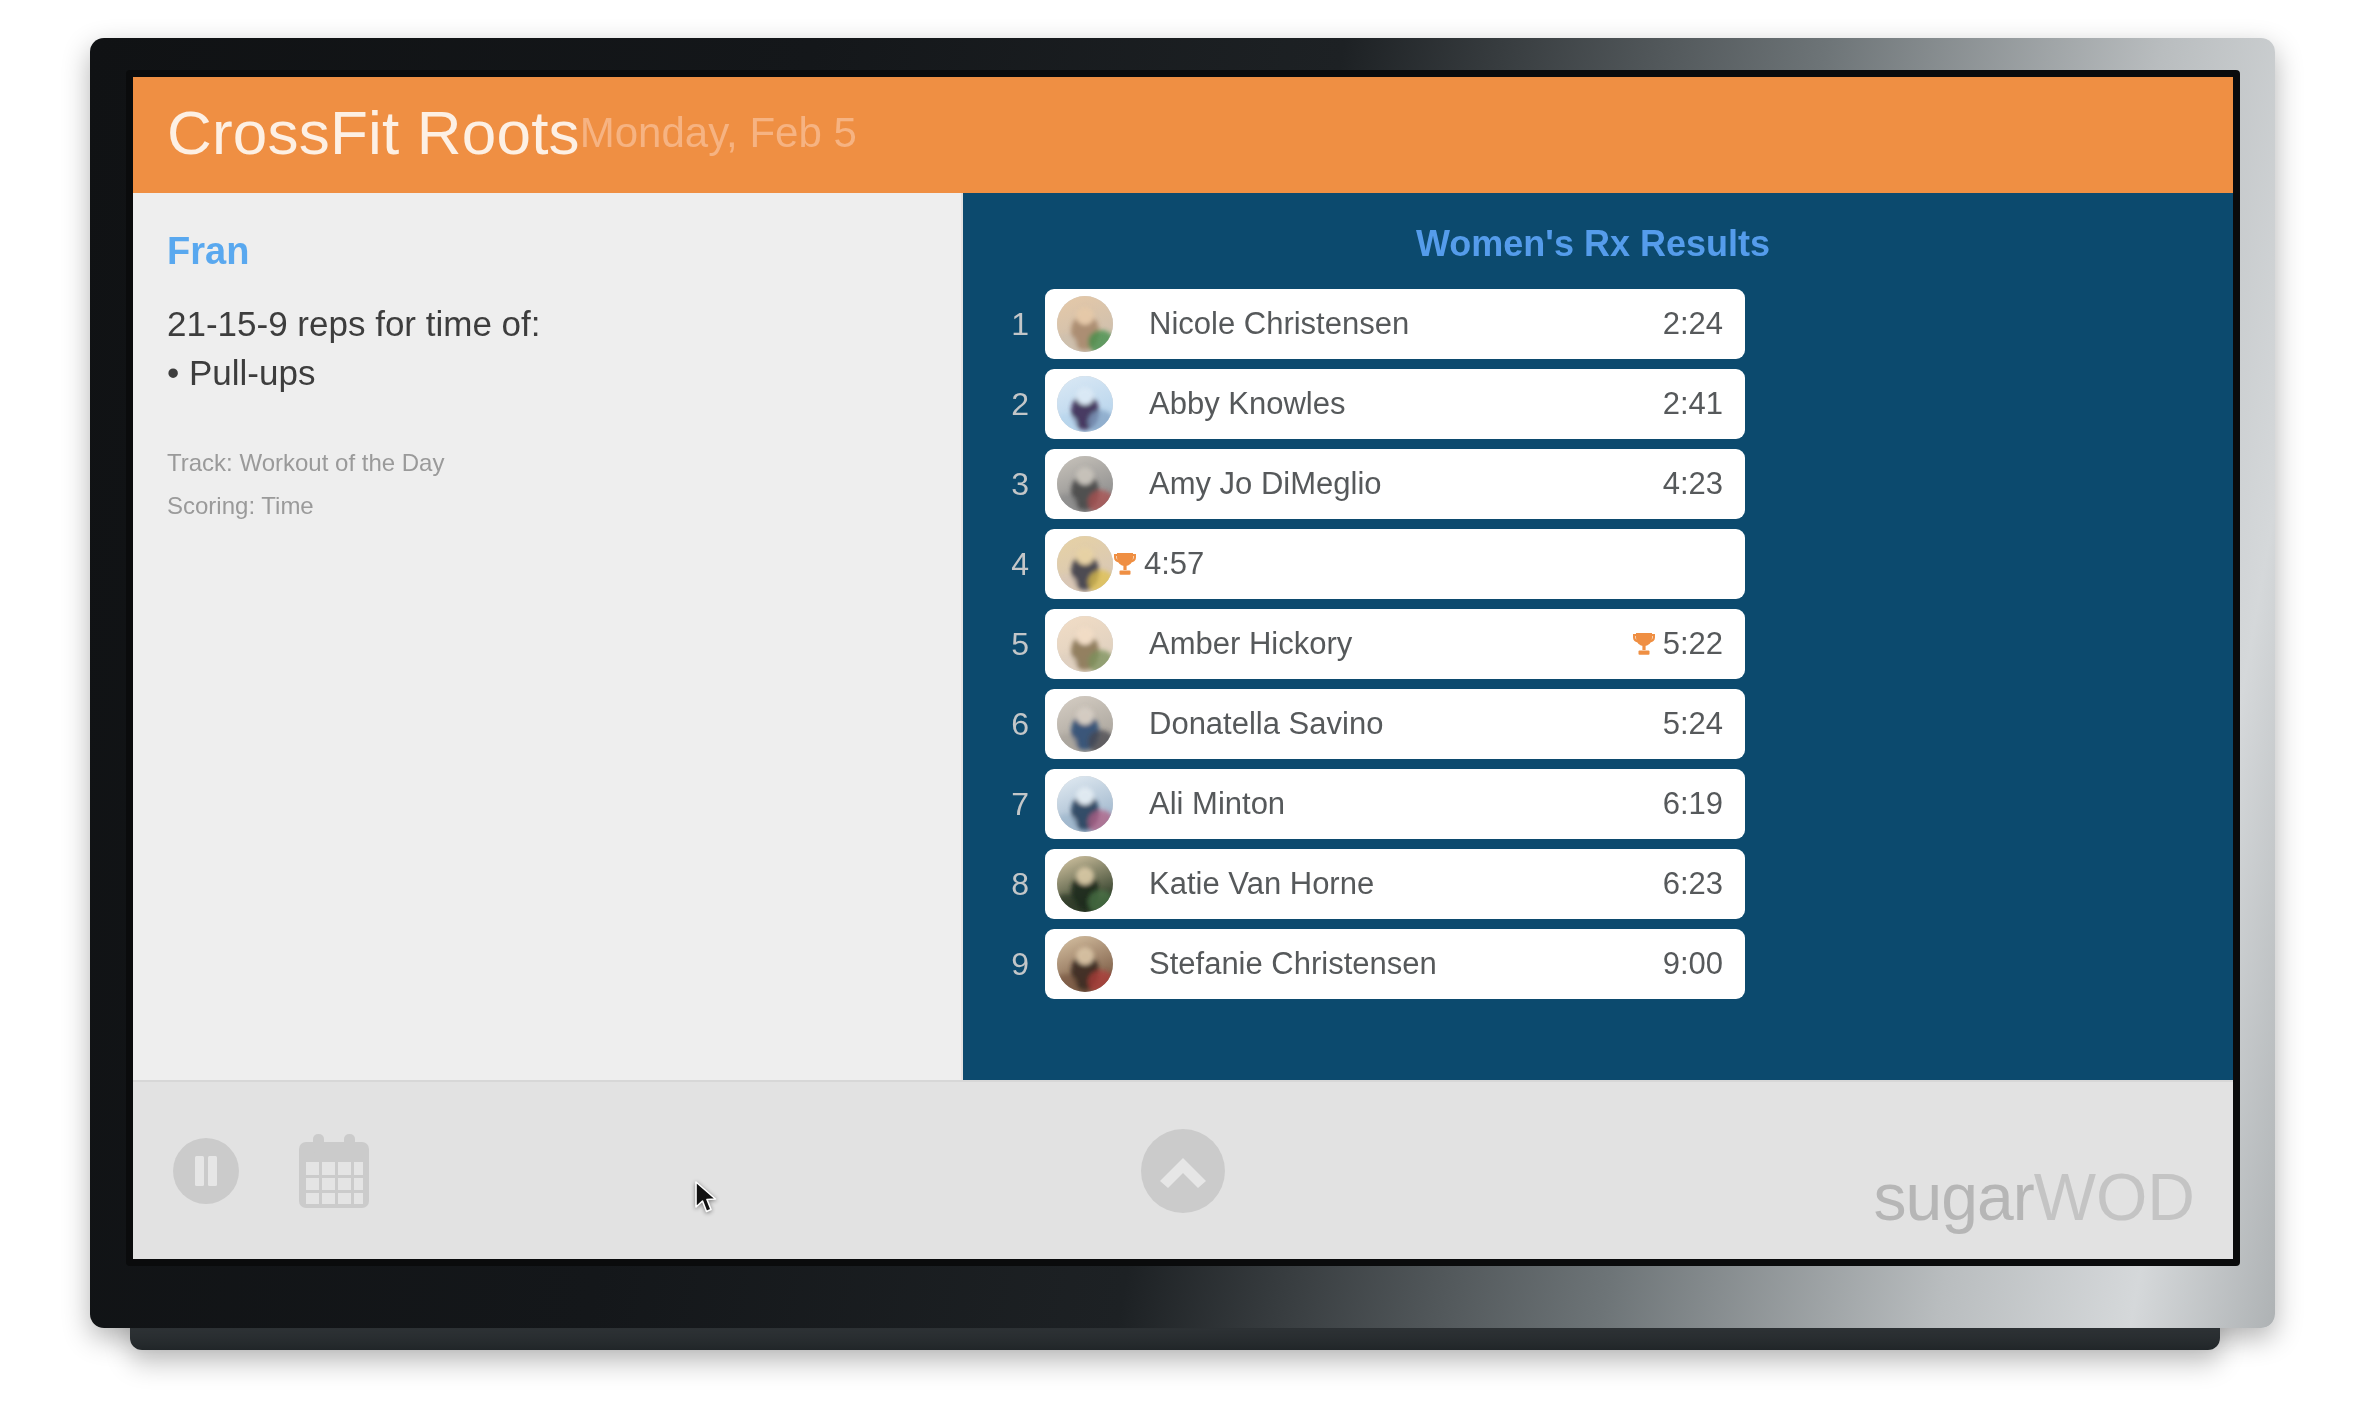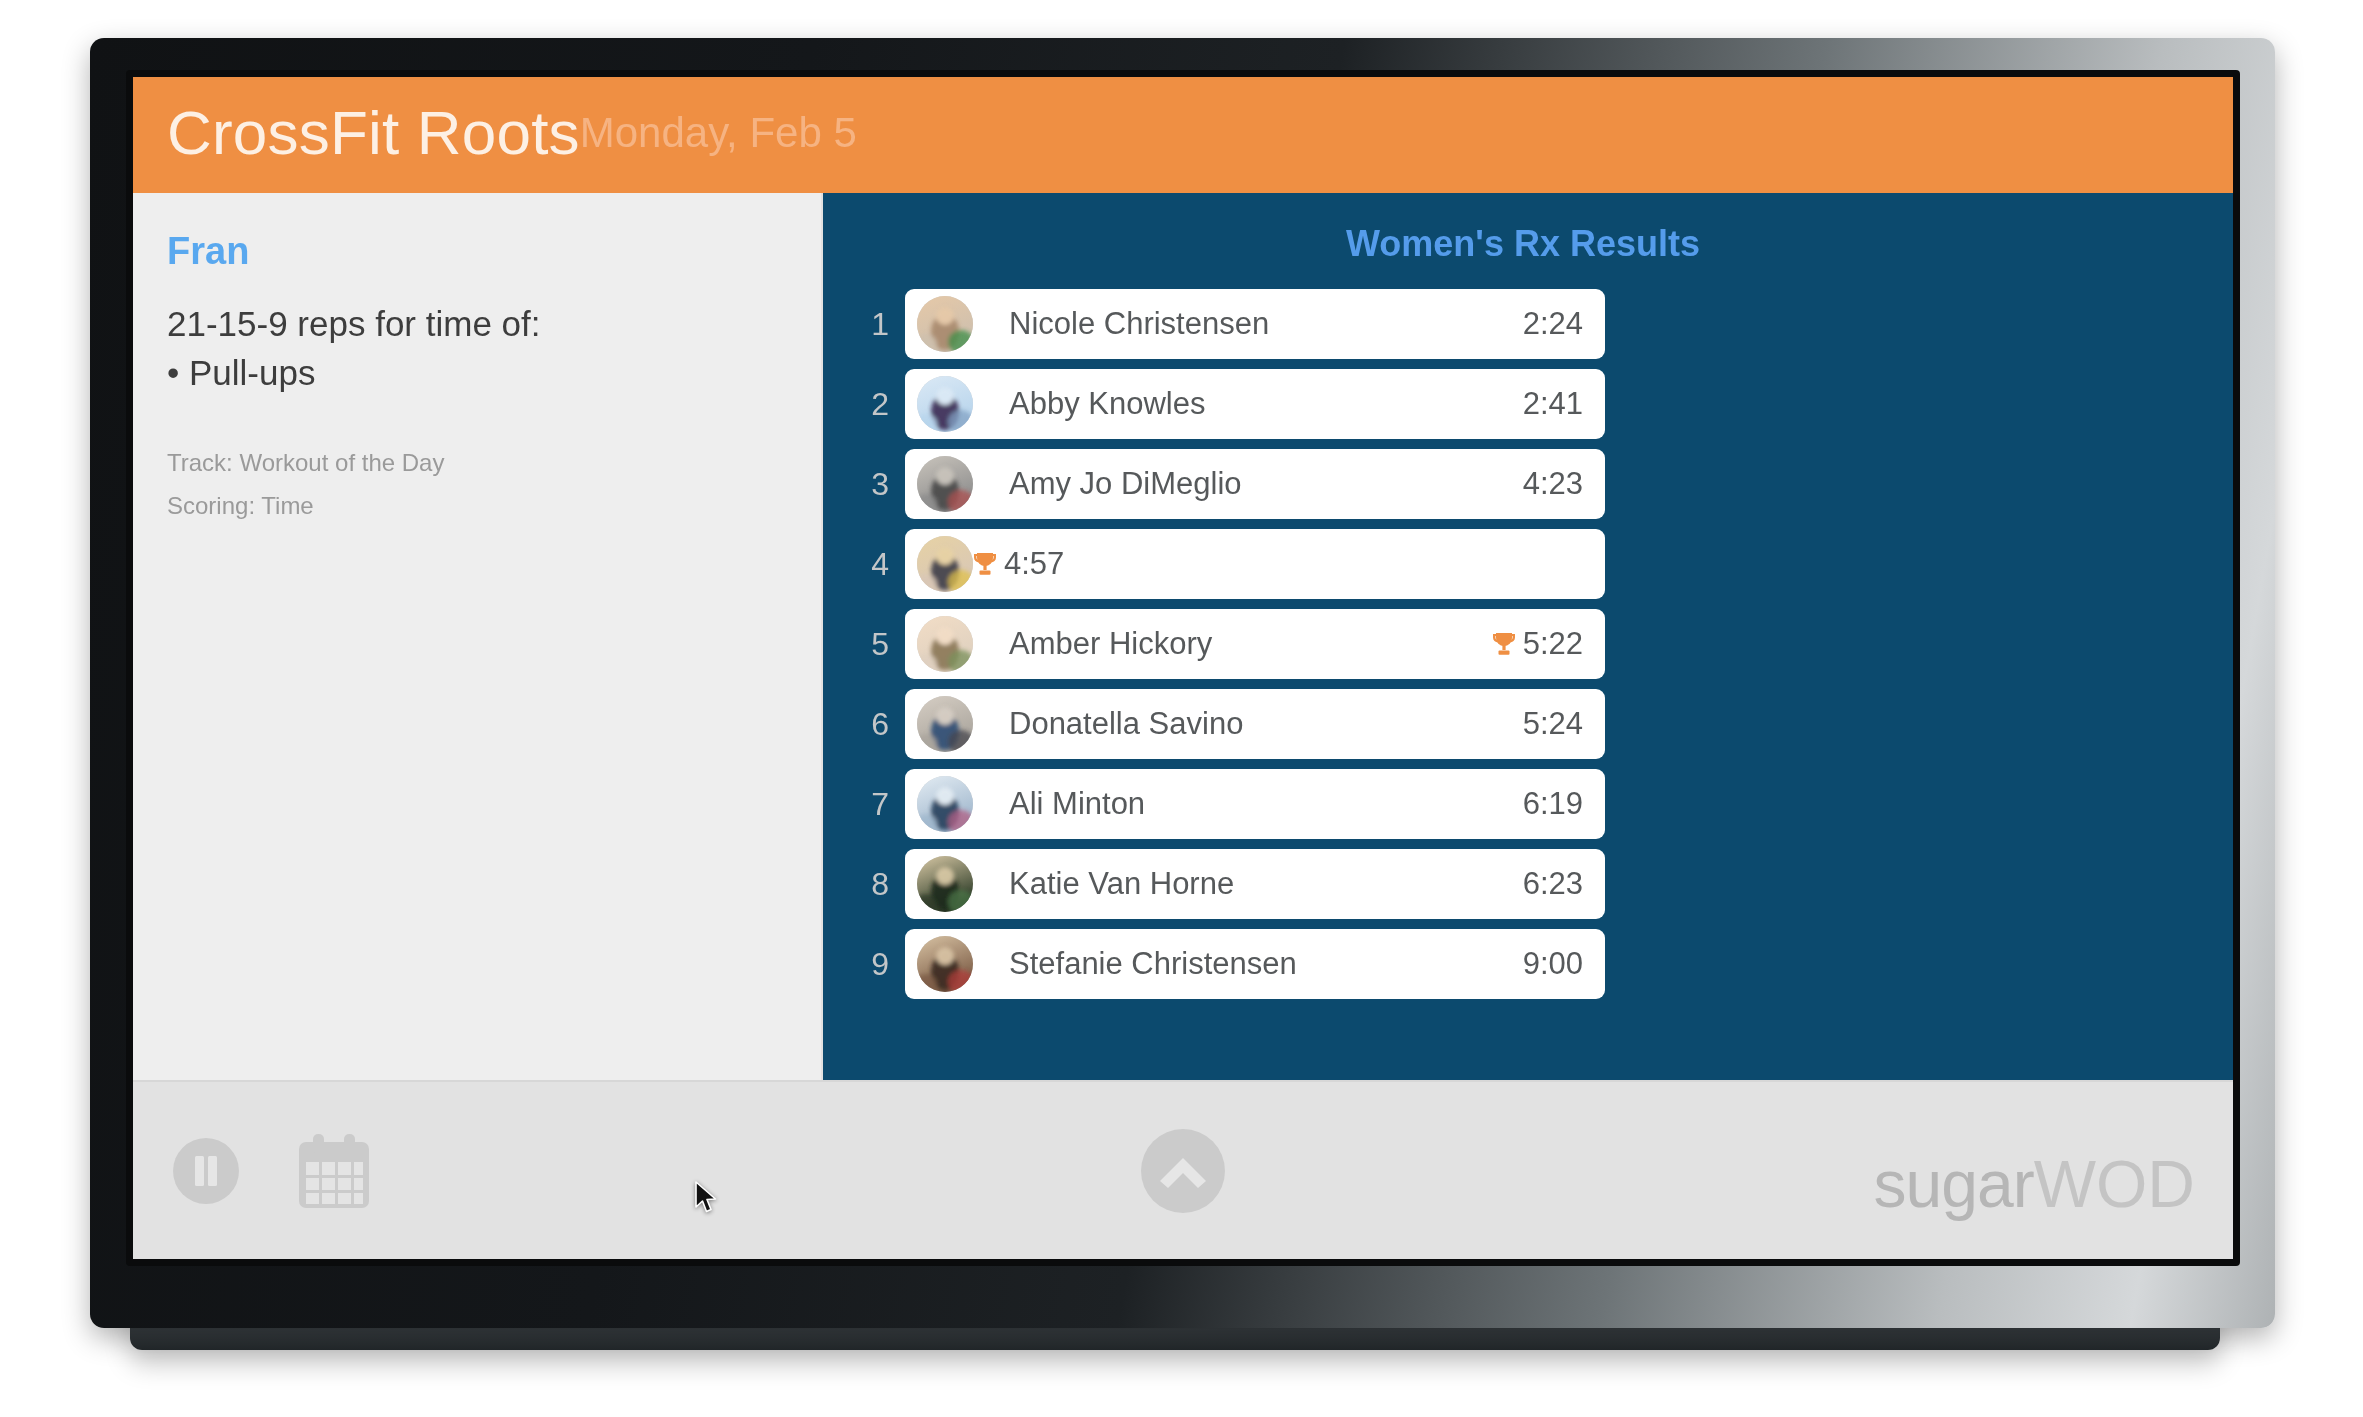--- a/index.html
+++ b/index.html
@@ -84,21 +84,21 @@
   }
 
   
   #content {
     position: relative;
     height: 887px;
     display: flex;
     background: #f4f4f4;
   }
   #workout-panel {
-    width: 690px;
+    width: 830px;
     background: #eeeeee;
     border-right: 2px solid #e2e2e2;
     padding: 38px 40px 0 34px;
   }
   #results-panel {
     flex: 1;
     background: #0c4a6e;
     padding-top: 30px;
   }
 
@@ -217,21 +217,21 @@
     position: absolute;
     left: 0; right: 0;
     display: flex;
     justify-content: center;
     pointer-events: none;
   }
   #footer-center > * { pointer-events: auto; }
   #brand-logo {
     position: absolute;
     right: 38px;
-    bottom: 42px;
+    bottom: 29px;
     font-size: 66px;
     line-height: 1;
     white-space: nowrap;
   }
   #brand-sugar { color: #b6b6b6; font-weight: 400; letter-spacing: -1px; }
   #brand-wod  { color: #c4c4c4; font-weight: 300; letter-spacing: 0px; }
 
   
   #mouse-cursor {
     position: absolute;

